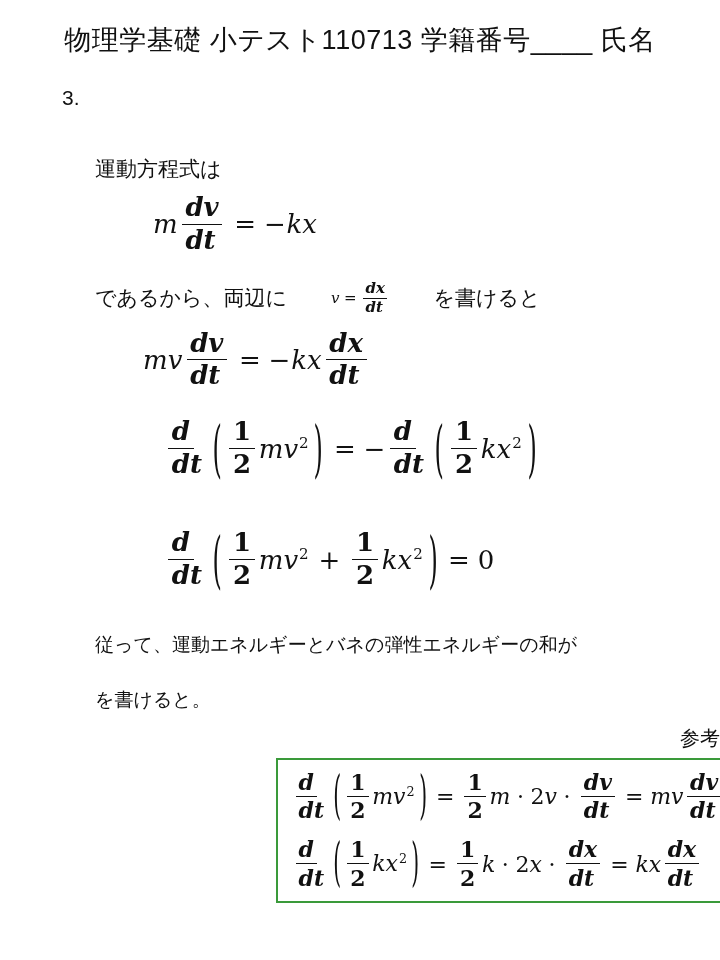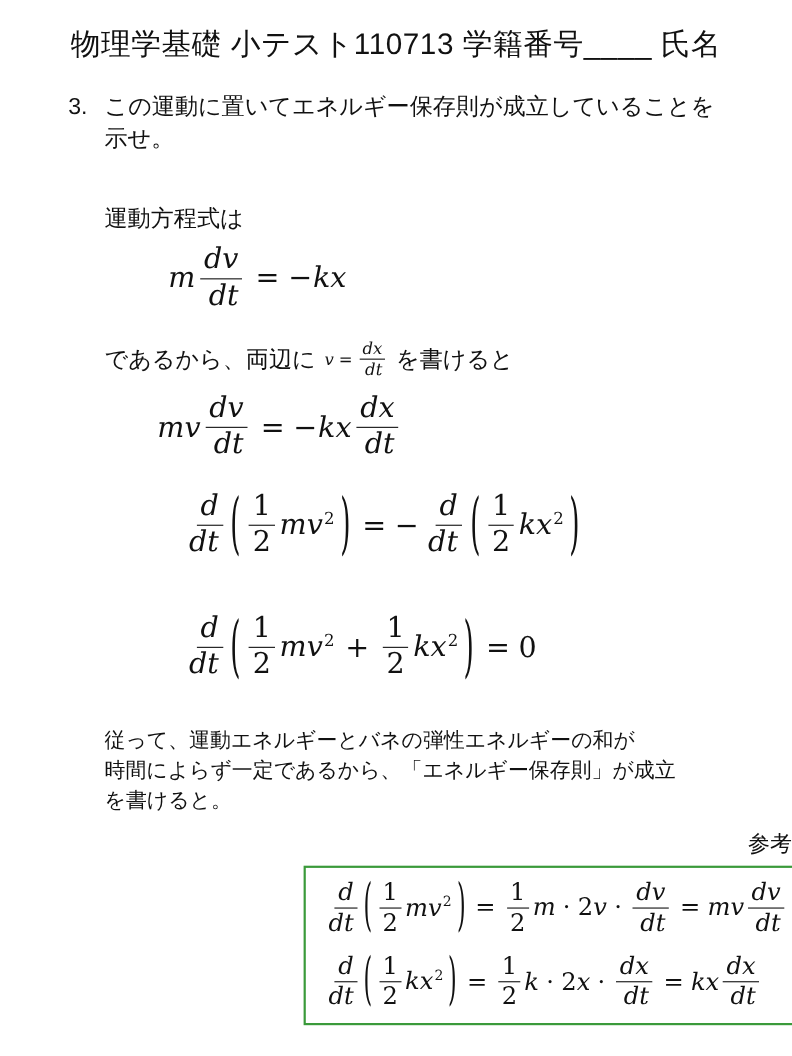--- a/index.html
+++ b/index.html
@@ -30,20 +30,21 @@
   .qtext{width:590px;}
   .lead{
     margin:42px 0 0 95px;
     font-size:21px;
   }
   .multiply-line{
     margin:24px 0 0 95px;
     font-size:21px;
     display:flex;
     align-items:center;
+    gap:36px;
   }
   .conclusion{
     margin:40px 0 0 95px;
     font-size:19px;
     line-height:1.44;
   }
   .ref-label{
     margin:12px 0 0 287px;
     font-size:20px;
     text-align:right;
@@ -78,23 +79,24 @@
     margin:0 8px;
     vertical-align:middle;
   }
   .mi{font-style:italic;}
   .mr{font-style:normal;}
   .mo{font-style:normal;margin:0 .30em;}
   .mneg{font-style:normal;margin:0 .03em 0 0;}
   .mfrac{
     display:inline-flex;
     flex-direction:column;
-    align-items:flex-end;
+    align-items:flex-start;
     margin:0 .16em;
     line-height:1.15;
+    font-weight:bold;
   }
   .mfrac .num{
     display:block;
     padding:0 .14em .03em;
     border-bottom:1.6px solid #111;
     font-style:italic;
     text-align:center;
   }
   .mfrac .den{
     display:block;
@@ -116,24 +118,20 @@
 </style>
 </head>
 <body>
 
 <div class="page">
 
   <div class="title">物理学基礎 小テスト110713 学籍番号____ 氏名</div>
 
   <div class="question">
     <span class="qnum">3.</span>
-    <span class="qtext">
-      <span>この運動に置いてエネルギー保存則が成立していることを</span><br>
-      <span>示せ。</span>
-    </span>
   </div>
 
   <div class="lead">運動方程式は</div>
 
   <div class="math eq eq1">
       <span class="mi">m</span>
       <span class="mfrac">
         <span class="num">dv</span>
         <span class="den">dt</span>
       </span>
@@ -214,21 +212,21 @@
         <span class="den">2</span>
       </span>
       <span class="msup"><span class="base">kx</span><sup>2</sup></span>
       <span class="paren">)</span>
       <span class="mo">=</span>
       <span class="mr">0</span>
     </div>
 
   <div class="conclusion">
     <span>従って、運動エネルギーとバネの弾性エネルギーの和が</span><br>
-    <span>時間によらず一定であるから、「エネルギー保存則」が成立</span><br>
+    <br>
     <span>を書けると。</span>
   </div>
 
   <div class="ref-label">参考</div>
 
   <div class="ref-box">
     <div class="math ref-eq">
         <span class="mfrac">
           <span class="num">d</span>
           <span class="den">dt</span>

